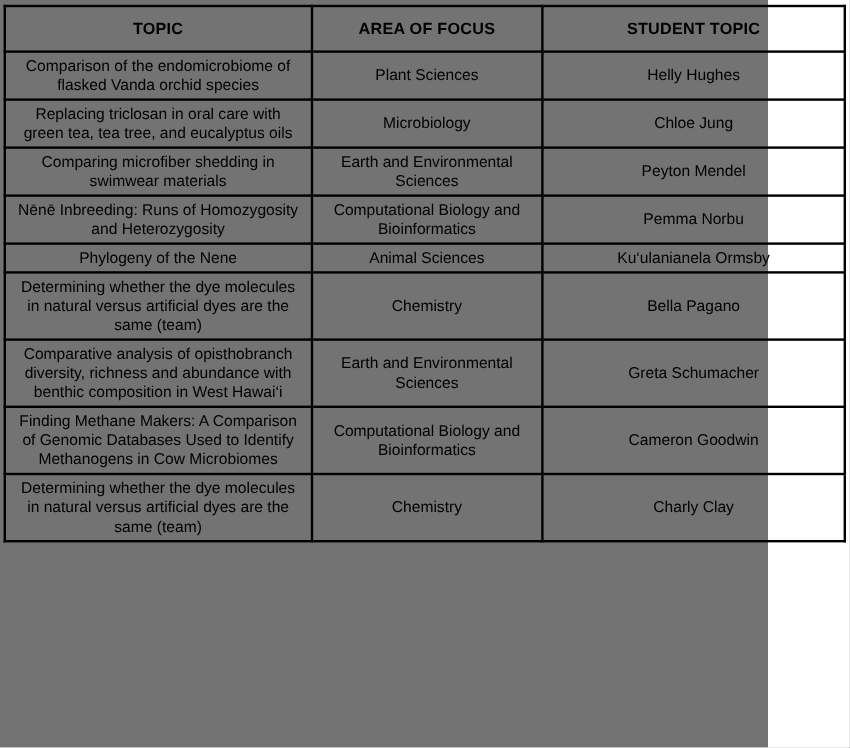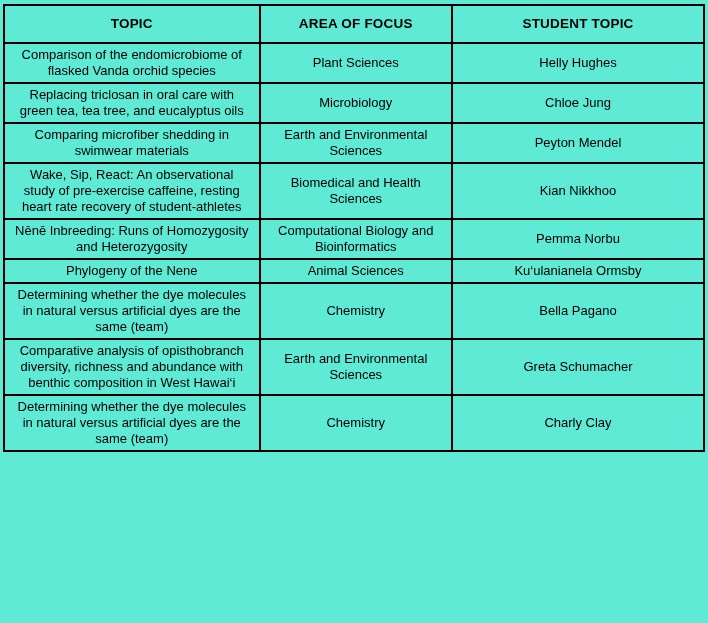--- a/index.html
+++ b/index.html
@@ -3,25 +3,25 @@
 <meta charset="utf-8">
 <style>
   html, body {
     margin: 0;
     padding: 0;
     background: #ffffff;
     font-family: "Liberation Sans", "DejaVu Sans", sans-serif;
     color: #000000;
   }
   .page {
-    width: 708px;
+    width: 640px;
     height: 623px;
     box-sizing: border-box;
     padding: 4px 3px;
-    background: #5eead4;
+    background: #737373;
   }
   table.assignments {
     border-collapse: collapse;
     width: 702px;
     table-layout: fixed;
   }
   table.assignments th,
   table.assignments td {
     border: 2px solid #000000;
     text-align: center;
@@ -68,44 +68,44 @@
           <td>Replacing triclosan in oral care with green tea, tea tree, and eucalyptus oils</td>
           <td>Microbiology</td>
           <td>Chloe Jung</td>
         </tr>
         <tr>
           <td>Comparing microfiber shedding in swimwear materials</td>
           <td>Earth and Environmental Sciences</td>
           <td>Peyton Mendel</td>
         </tr>
         <tr>
-          <td>Wake, Sip, React: An observational study of pre-exercise caffeine, resting heart rate recovery of student-athletes</td>
-          <td>Biomedical and Health Sciences</td>
-          <td>Kian Nikkhoo</td>
-        </tr>
-        <tr>
           <td>Nēnē Inbreeding: Runs of Homozygosity and Heterozygosity</td>
           <td>Computational Biology and Bioinformatics</td>
           <td>Pemma Norbu</td>
         </tr>
         <tr>
           <td>Phylogeny of the Nene</td>
           <td>Animal Sciences</td>
           <td>Ku‘ulanianela Ormsby</td>
         </tr>
         <tr>
           <td>Determining whether the dye molecules in natural versus artificial dyes are the same (team)</td>
           <td>Chemistry</td>
           <td>Bella Pagano</td>
         </tr>
         <tr>
           <td>Comparative analysis of opisthobranch diversity, richness and abundance with benthic composition in West Hawai‘i</td>
           <td>Earth and Environmental Sciences</td>
           <td>Greta Schumacher</td>
         </tr>
         <tr>
+          <td>Finding Methane Makers: A Comparison of Genomic Databases Used to Identify Methanogens in Cow Microbiomes</td>
+          <td>Computational Biology and Bioinformatics</td>
+          <td>Cameron Goodwin</td>
+        </tr>
+        <tr>
           <td>Determining whether the dye molecules in natural versus artificial dyes are the same (team)</td>
           <td>Chemistry</td>
           <td>Charly Clay</td>
         </tr>
       </tbody>
   </table>
 </div>
 
 </body></html>

